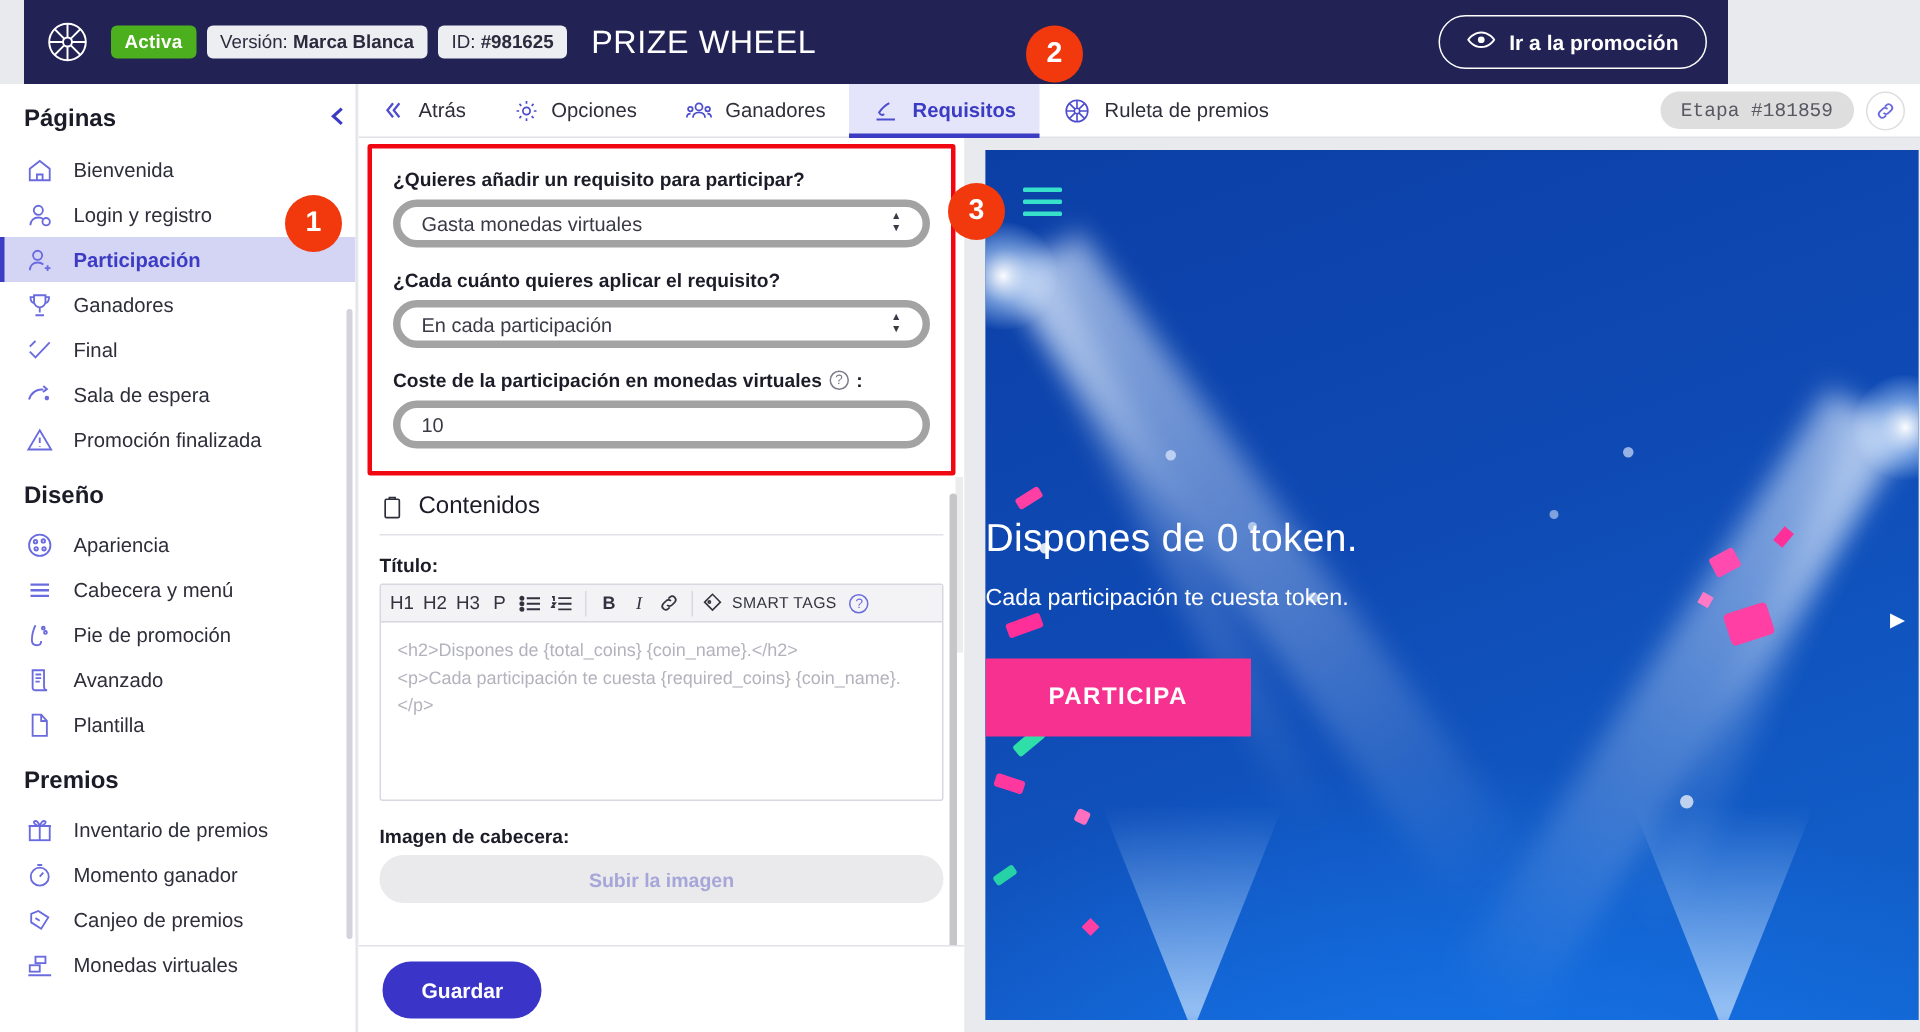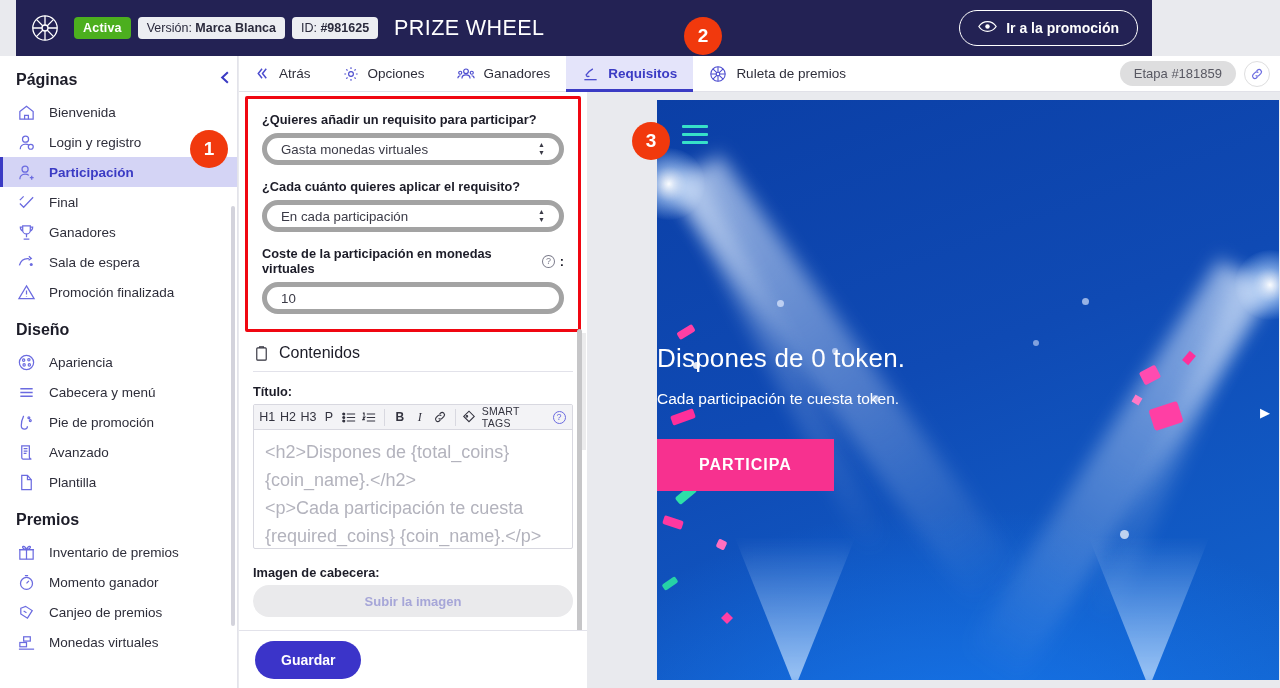--- a/index.html
+++ b/index.html
@@ -81,30 +81,30 @@
     font-size: 13.5px; color: #2e2e3a; cursor: pointer; position: relative;
   }
   .tab .ico { color: #4d4dcf; display: flex; align-items: center; }
   .tab.sel { background: #e4e4fa; color: #3b3bc4; font-weight: bold; }
   .tab.sel::after {
     content: ""; position: absolute; left: 0; right: 0; bottom: 0; height: 2.5px; background: #3b3bc4;
   }
   .tabbar-right { margin-left: auto; display: flex; align-items: center; gap: 8px; padding-right: 10px; }
   .etapa-chip {
     background: #dededf; color: #585862; font-size: 13px; padding: 5px 14px;
-    border-radius: 14px; white-space: nowrap;
+    border-radius: 14px; white-space: nowrap; font-family: Liberation Mono, monospace;
   }
   .link-btn {
     width: 26px; height: 26px; border-radius: 50%; border: 1px solid #dededf;
     display: flex; align-items: center; justify-content: center; color: #6b6be0; cursor: pointer;
   }
 
   
   .editor {
-    position: absolute; top: 92px; left: 239px; width: 348px; height: 596px;
+    position: absolute; top: 92px; left: 239px; width: 404px; height: 596px;
     background: #fff; overflow: hidden;
   }
   .req-box {
     margin: 4px 6px 0 6px; border: 3px solid #f00711; border-radius: 2px;
     padding: 13px 14px 15px 14px;
   }
   .fld-label {
     font-size: 12.8px; font-weight: bold; color: #1c1c28; margin-bottom: 6px;
     display: flex; align-items: center; gap: 5px;
   }
@@ -139,21 +139,21 @@
   .tool {
     min-width: 18px; height: 21px; display: flex; align-items: center; justify-content: center;
     font-size: 12px; color: #33333f; cursor: pointer; padding: 0 2px;
   }
   .tool.big { font-size: 12.5px; }
   .tool.bold { font-weight: bold; }
   .tool.ital { font-style: italic; font-family: "Liberation Serif", serif; }
   .tool-div { width: 1px; height: 17px; background: #d8d8e0; margin: 0 4px; }
   .smart-tags { font-size: 10.5px; letter-spacing: .3px; color: #33333f; display: flex; align-items: center; gap: 6px; cursor: pointer;}
   .rte-body {
-    height: 118px; padding: 9px 11px; font-size: 18px; color: #b3b3bd; line-height: 1.55;
+    height: 118px; padding: 9px 11px; font-size: 12px; color: #b3b3bd; line-height: 1.55;
     position: relative; overflow: hidden;
   }
   .rte-scroll { position: absolute; right: 1px; top: 1px; width: 5px; height: 117px; background: #ececed; }
 
   .upload-box {
     width: 100%; height: 32px; border-radius: 16px; background: #eaeaec;
     display: flex; align-items: center; justify-content: center;
     font-size: 13px; font-weight: bold; color: #a6a6d8; cursor: pointer;
   }
   .editor-scrollbar {
@@ -285,35 +285,35 @@
             <circle cx="8.5" cy="6.5" r="3.2"></circle>
             <path d="M3 17c0-3.3 2.4-5.4 5.5-5.4 1.6 0 3 .5 4 1.4"></path>
             <path d="M13.5 15.5h4M15.5 13.5v4"></path>
           </svg>
         </span>
       <span>Participación</span>
     </div>
     <div class="side-item">
       <span class="ico">
           <svg width="19" height="19" viewBox="0 0 20 20" fill="none" stroke="currentColor" stroke-width="1.3">
-            <path d="M3 11l4 4L17 4.5"></path>
-            <path d="M3 7.5L7 3.5"></path>
-          </svg>
-        </span>
-      <span>Final</span>
-    </div>
-    <div class="side-item">
-      <span class="ico">
-          <svg width="19" height="19" viewBox="0 0 20 20" fill="none" stroke="currentColor" stroke-width="1.3">
             <path d="M6 3h8v4.5a4 4 0 01-8 0z"></path>
             <path d="M6 4.3H3.5c0 2.5 1 3.8 2.6 4.2M14 4.3h2.5c0 2.5-1 3.8-2.6 4.2"></path>
             <path d="M10 11.5V15M7 17h6"></path>
           </svg>
         </span>
       <span>Ganadores</span>
+    </div>
+    <div class="side-item">
+      <span class="ico">
+          <svg width="19" height="19" viewBox="0 0 20 20" fill="none" stroke="currentColor" stroke-width="1.3">
+            <path d="M3 11l4 4L17 4.5"></path>
+            <path d="M3 7.5L7 3.5"></path>
+          </svg>
+        </span>
+      <span>Final</span>
     </div>
     <div class="side-item">
       <span class="ico">
           <svg width="19" height="19" viewBox="0 0 20 20" fill="none" stroke="currentColor" stroke-width="1.4">
             <path d="M2.5 13c1.5-5 5.5-7.5 10-7"></path>
             <path d="M12.5 3.5l2.5 2.2-2.8 2"></path>
             <circle cx="15" cy="12" r="1.6" fill="currentColor" stroke="none"></circle>
           </svg>
         </span>
       <span>Sala de espera</span>

